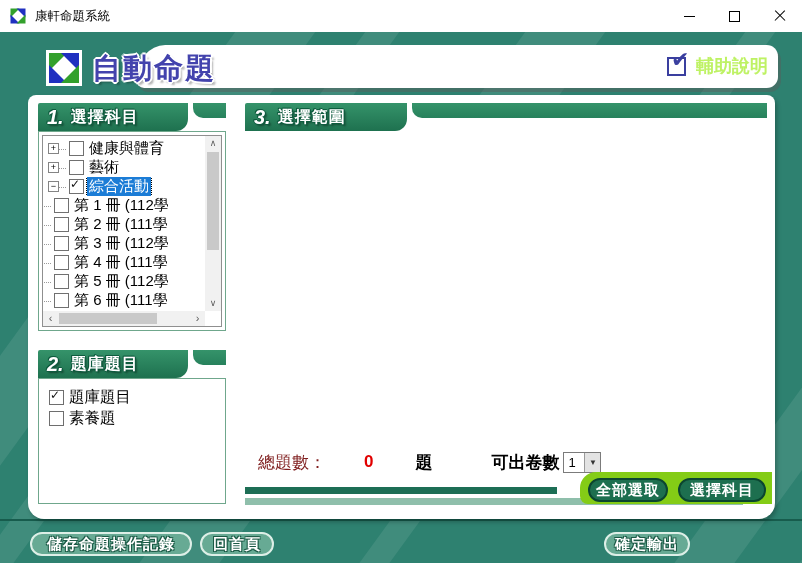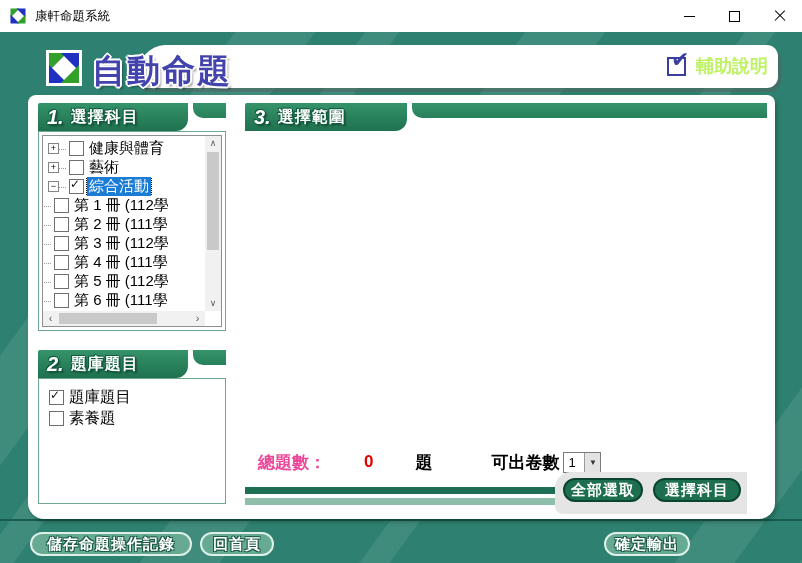--- a/index.html
+++ b/index.html
@@ -19,21 +19,21 @@
   .ic-close::before{transform:rotate(45deg);}
   .ic-close::after{transform:rotate(-45deg);}
   
   .bg{position:absolute;left:0;top:32px;width:802px;height:531px;background:#2e8170;overflow:hidden;}
   .stripe{position:absolute;top:-40px;height:700px;background:rgba(255,255,255,0.09);transform:skewX(-36deg);}
   .bottom-line{position:absolute;left:0;top:519px;width:802px;height:2px;background:#175c4d;}
   
   .hdr-white{position:absolute;left:136px;top:45px;width:642px;height:43px;background:#fff;
     border-radius:36px 14px 14px 10px / 43px 14px 14px 10px;box-shadow:3px 4px 0 rgba(90,90,90,0.45);}
   .logo{position:absolute;left:46px;top:50px;width:36px;height:36px;}
-  .app-title{position:absolute;left:92px;top:49px;font-size:33px;font-weight:bold;letter-spacing:2px;color:#4343ad;
+  .app-title{position:absolute;left:92px;top:49px;font-size:29px;font-weight:bold;letter-spacing:2px;color:#4343ad;
     text-shadow:-2px 0 #fff,2px 0 #fff,0 -2px #fff,0 2px #fff,-1px -1px #fff,1px 1px #fff,-1px 1px #fff,1px -1px #fff,3px 3px 2px rgba(0,0,0,0.3);}
   .help-btn{position:absolute;right:34px;top:54px;display:flex;align-items:center;cursor:pointer;}
   .help-box{width:15px;height:15px;border:2px solid #3a3f9f;background:#fff;margin-right:4px;position:relative;}
   .help-check{position:absolute;left:2px;top:-9px;font-size:22px;font-weight:bold;color:#3a3f9f;line-height:20px;}
   .help-text{font-size:18px;font-weight:bold;color:#bef264;margin-left:6px;}
   
   .card{position:absolute;left:28px;top:95px;width:747px;height:424px;background:#fff;
     border-radius:8px 8px 16px 16px;box-shadow:2px 3px 4px rgba(0,0,0,0.25);}
   
   .sec-head{position:absolute;height:28px;}
@@ -77,30 +77,30 @@
   .p2-body{position:absolute;left:10px;top:283px;width:188px;height:126px;background:#fff;border:1px solid #6fa78c;box-sizing:border-box;padding:8px 0 0 10px;}
   .opt{display:flex;align-items:center;height:21px;cursor:pointer;}
   .ocb{width:13px;height:13px;border:1px solid #6e6e6e;background:#fff;margin-right:5px;position:relative;flex:0 0 auto;}
   .ocb .tick{position:absolute;left:0px;top:-2px;font-size:12px;font-weight:bold;color:#111;line-height:13px;}
   .olabel{font-size:15.5px;color:#000;}
   
   .p3-head{left:217px;top:8px;width:522px;}
   .p3-head .seg{width:162px;}
   .p3-head .tab{left:167px;width:355px;}
   .stats{position:absolute;left:230px;top:355px;height:24px;display:flex;align-items:center;}
-  .st-label{font-size:17px;font-weight:bold;color:#ec4899;text-align:right;}
+  .st-label{font-size:17px;font-weight:normal;color:#7f1d1d;text-align:right;}
   .st-zero{font-size:17px;font-weight:bold;color:#e10000;margin:0 0 0 38px;}
   .st-unit{font-size:17px;font-weight:bold;color:#000;margin-left:42px;}
   .st-copies{font-size:17px;font-weight:bold;color:#000;margin-left:59px;}
   .combo{display:flex;margin-left:4px;width:38px;height:21px;border:1px solid #7b7b7b;background:#fff;box-sizing:border-box;cursor:pointer;}
   .combo-val{flex:1;font-size:13px;color:#000;padding:2px 0 0 4px;}
   .combo-btn{width:15px;background:#e3e3e3;border-left:1px solid #9a9a9a;font-size:8px;color:#333;text-align:center;line-height:19px;cursor:pointer;}
   .bar-dark{position:absolute;left:217px;top:392px;width:312px;height:7px;background:#1d6e55;}
   .bar-sage{position:absolute;left:217px;top:403px;width:498px;height:7px;background:#8fbfab;}
-  .sel-tab{position:absolute;left:527px;top:377px;width:192px;height:42px;background:#e5e5e5;border-radius:16px 0 0 8px;}
+  .sel-tab{position:absolute;left:552px;top:377px;width:192px;height:32px;background:#84cc16;border-radius:16px 0 0 8px;}
   .gbtn{position:absolute;top:6px;height:24px;border:2px solid #0b4530;border-radius:13px;background:#1d6f4f;
     color:#fff;font-size:15px;font-weight:bold;letter-spacing:1px;display:flex;align-items:center;justify-content:center;cursor:pointer;box-sizing:border-box;}
   .gbtn.all{left:8px;width:80px;}
   .gbtn.none{left:98px;width:88px;}
   
   .fbtn{position:absolute;top:532px;height:24px;border:2px solid #ddefe7;border-radius:13px;background:#67aa94;
     color:#fff;font-size:15px;font-weight:bold;letter-spacing:1px;display:flex;align-items:center;justify-content:center;cursor:pointer;box-sizing:border-box;
     text-shadow:1px 1px #1c5a46,-1px -1px #1c5a46,1px -1px #1c5a46,-1px 1px #1c5a46;}
   .fbtn.save{left:30px;width:162px;}
   .fbtn.home{left:200px;width:74px;}

